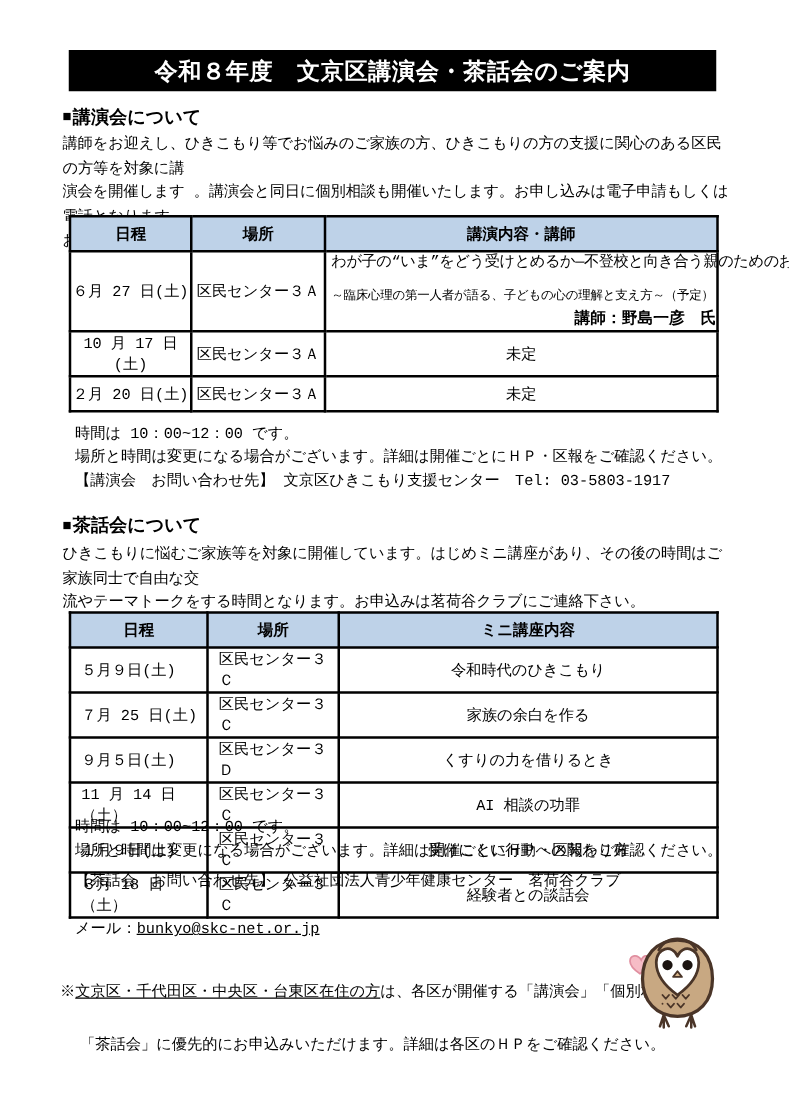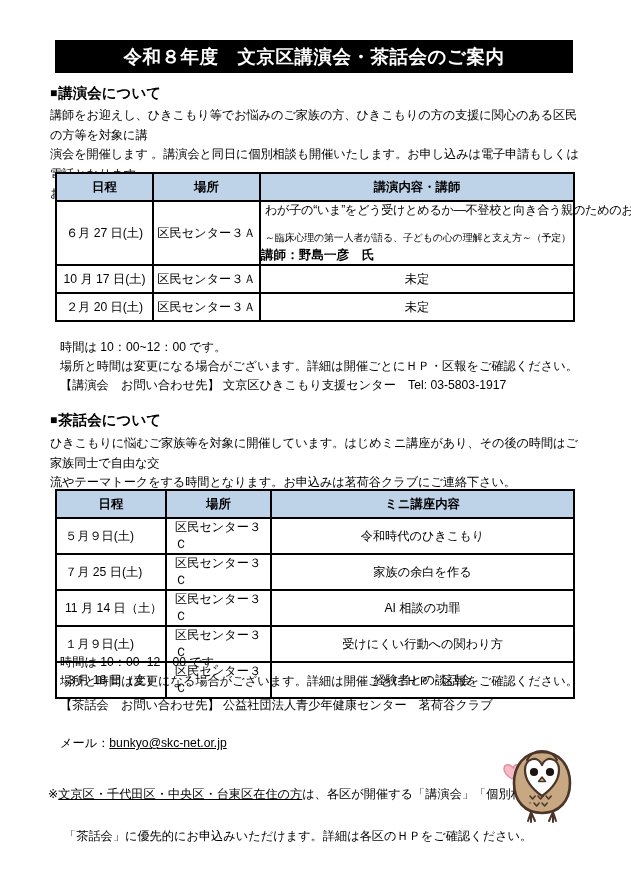--- a/index.html
+++ b/index.html
@@ -13,20 +13,21 @@
     font-family: "Liberation Sans", "DejaVu Sans", sans-serif;
     color: #000000;
     position: relative;
     overflow: hidden;
   }
   .page {
     position: absolute;
     left: 0; top: 0;
     width: 631px;
     height: 878px;
+    font-family: Liberation Mono, monospace;
   }
 
   
   .title-bar {
     position: absolute;
     left: 55px;
     top: 40px;
     width: 518px;
     height: 33px;
     background: #000000;
@@ -117,21 +118,21 @@
     text-align: right;
     padding: 0 4px;
     white-space: nowrap;
     letter-spacing: -0.2px;
     margin-top: 13px;
   }
   .lec-teacher {
     display: block;
     font-size: 12.6px;
     line-height: 18px;
-    text-align: left;
+    text-align: right;
     font-weight: bold;
     padding-top: 1px;
   }
 
   
   #table2 { left: 55px; top: 489px; width: 518px; }
   #table2 td { height: 23px; }
   #table2 td.c-date, #table2 td.c-place {
     text-align: left;
     padding-left: 8px;
@@ -233,20 +234,25 @@
         <td class="c-date">５月９日(土)</td>
         <td class="c-place">区民センター３Ｃ</td>
         <td class="c-content">令和時代のひきこもり</td>
       </tr>
       <tr>
         <td class="c-date">７月 25 日(土)</td>
         <td class="c-place">区民センター３Ｃ</td>
         <td class="c-content">家族の余白を作る</td>
       </tr>
       <tr>
+        <td class="c-date">９月５日(土)</td>
+        <td class="c-place">区民センター３Ｄ</td>
+        <td class="c-content">くすりの力を借りるとき</td>
+      </tr>
+      <tr>
         <td class="c-date">11 月 14 日（土）</td>
         <td class="c-place">区民センター３Ｃ</td>
         <td class="c-content">AI 相談の功罪</td>
       </tr>
       <tr>
         <td class="c-date">１月９日(土)</td>
         <td class="c-place">区民センター３Ｃ</td>
         <td class="c-content">受けにくい行動への関わり方</td>
       </tr>
       <tr>

